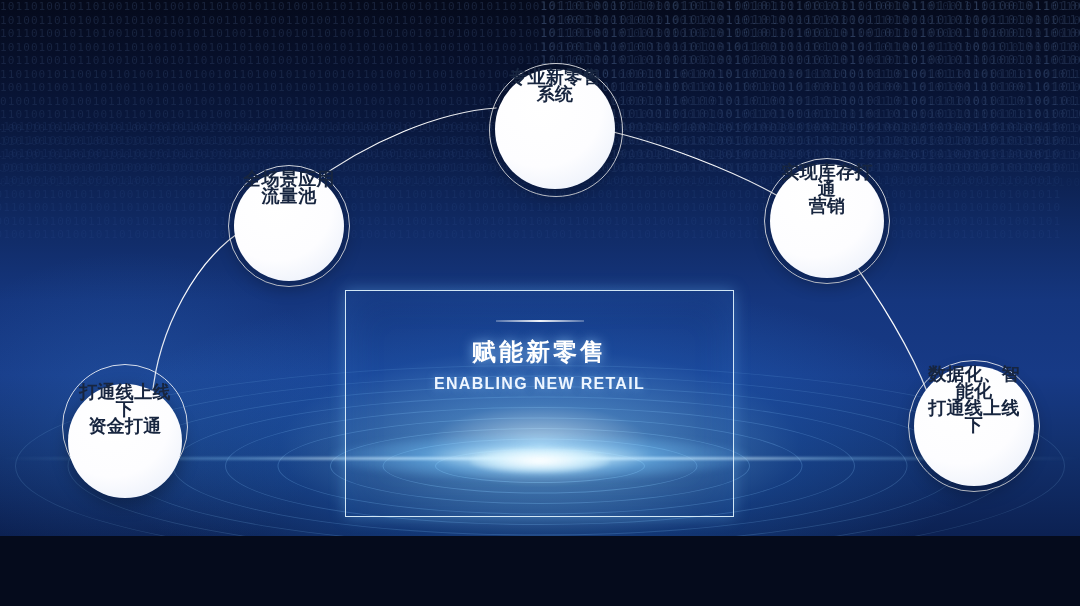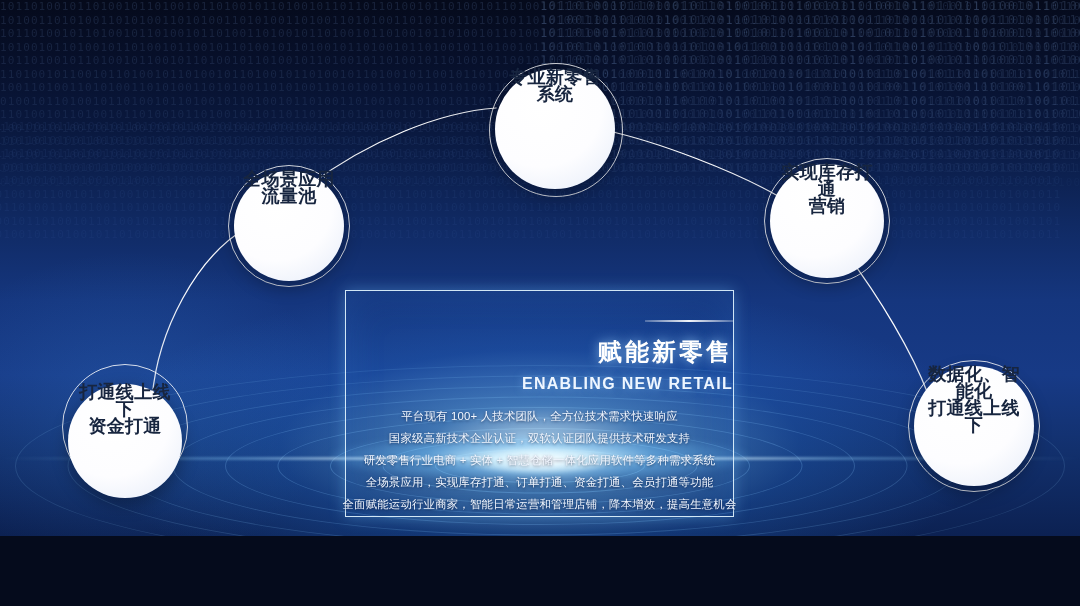--- a/index.html
+++ b/index.html
@@ -128,21 +128,21 @@
   }
   .node-label { padding:0 8px; }
 
   
   #panel {
     position:absolute;
     left:345px; top:290px; width:389px; height:227px;
     border:1.6px solid rgba(226,245,255,0.92);
     box-shadow:0 0 14px rgba(120,200,255,0.35), inset 0 0 40px rgba(60,140,230,0.16);
     z-index:4;
-    display:flex; flex-direction:column; align-items:flex-end;
+    display:flex; flex-direction:column; align-items:center;
   }
   #panel-divider {
     width:88px; height:2px; margin-top:29px;
     background:linear-gradient(90deg, rgba(255,255,255,0.25), rgba(255,255,255,0.95), rgba(255,255,255,0.25));
   }
   #panel-title-cn {
     margin-top:14px;
     font-size:24px;
     font-weight:700;
     letter-spacing:3px;
@@ -271,27 +271,20 @@
     <div class="node-label">
       <div>数据化、智能化</div>
       <div>打通线上线下</div>
     </div>
   </div>
 
   <div id="panel">
     <div id="panel-divider"></div>
     <div id="panel-title-cn">赋能新零售</div>
     <div id="panel-title-en">ENABLING NEW RETAIL</div>
-    <div id="panel-lines">
-      <div class="panel-line">平台现有 100+ 人技术团队，全方位技术需求快速响应</div>
-      <div class="panel-line">国家级高新技术企业认证，双软认证团队提供技术研发支持</div>
-      <div class="panel-line">研发零售行业电商 + 实体 + 智慧仓储一体化应用软件等多种需求系统</div>
-      <div class="panel-line">全场景应用，实现库存打通、订单打通、资金打通、会员打通等功能</div>
-      <div class="panel-line">全面赋能运动行业商家，智能日常运营和管理店铺，降本增效，提高生意机会</div>
-    </div>
   </div>
 
   <div id="rings">
       <div class="ring" style="width: 210px; height: 34px; border-color: rgba(150, 210, 255, 0.34);"></div>
       <div class="ring" style="width: 315px; height: 55px; border-color: rgba(150, 210, 255, 0.314);"></div>
       <div class="ring" style="width: 420px; height: 76px; border-color: rgba(150, 210, 255, 0.29);"></div>
       <div class="ring" style="width: 525px; height: 97px; border-color: rgba(150, 210, 255, 0.267);"></div>
       <div class="ring" style="width: 630px; height: 118px; border-color: rgba(150, 210, 255, 0.24);"></div>
       <div class="ring" style="width: 735px; height: 139px; border-color: rgba(150, 210, 255, 0.216);"></div>
       <div class="ring" style="width: 840px; height: 160px; border-color: rgba(150, 210, 255, 0.19);"></div>

